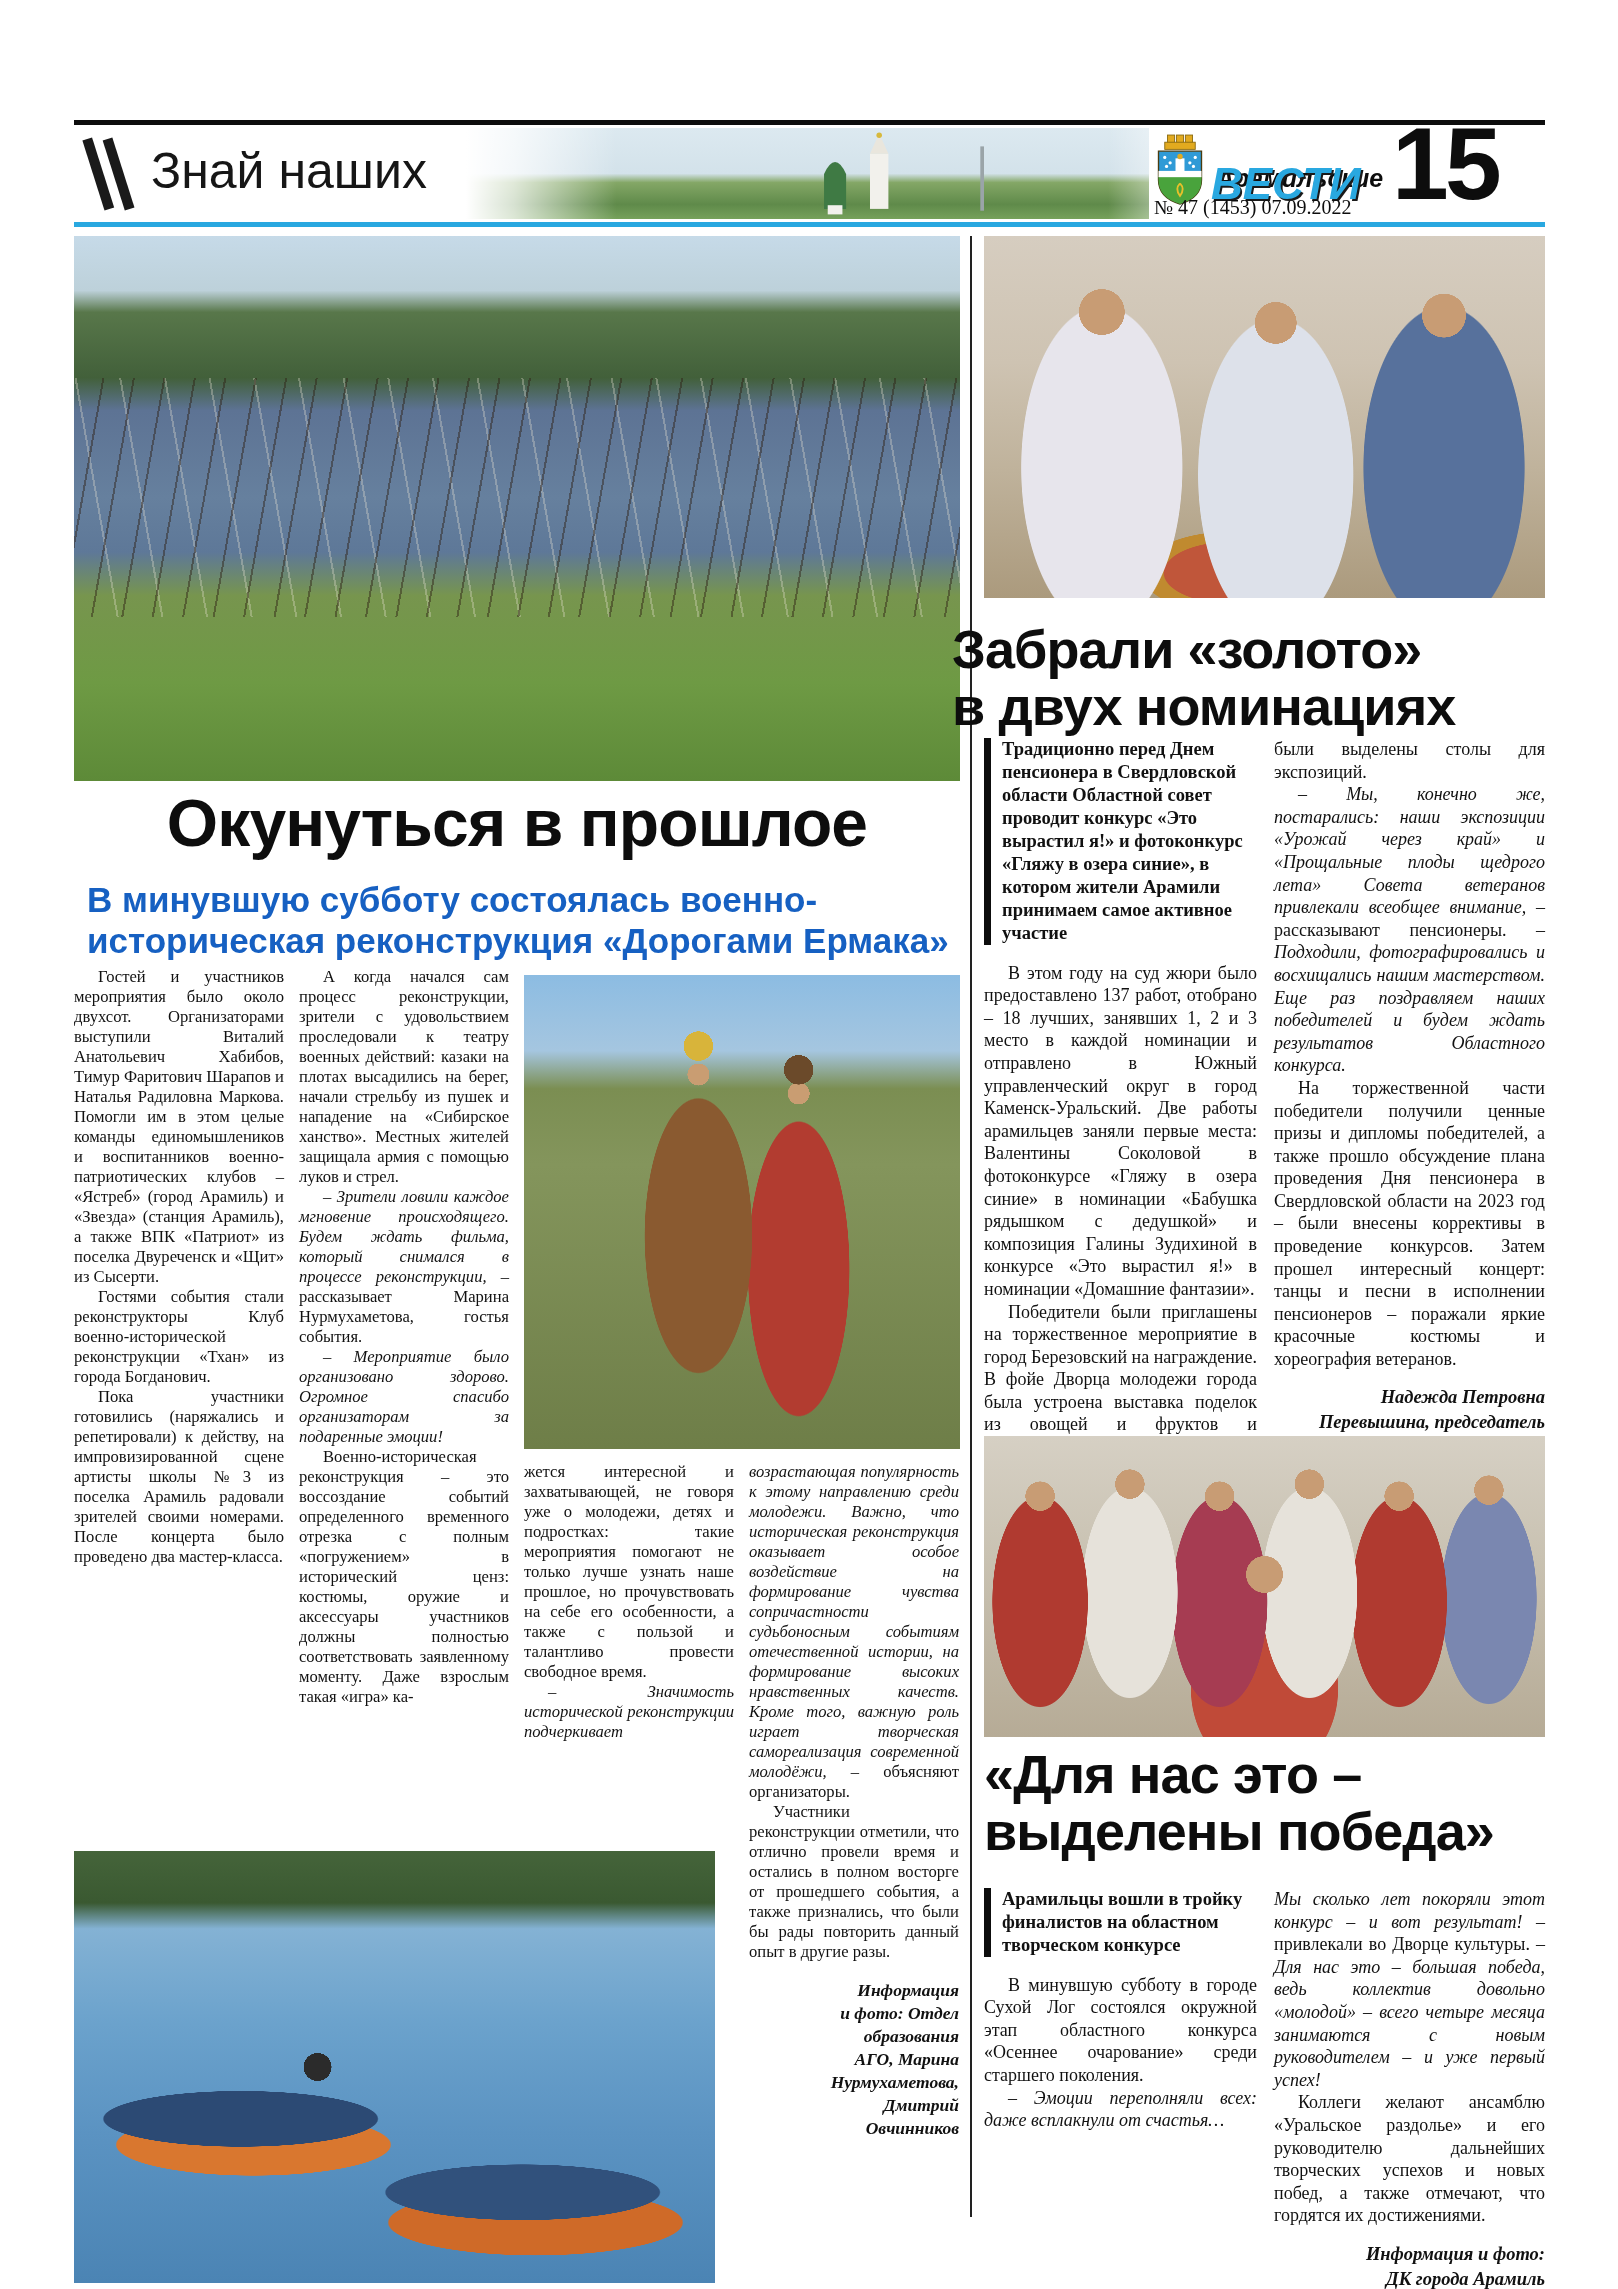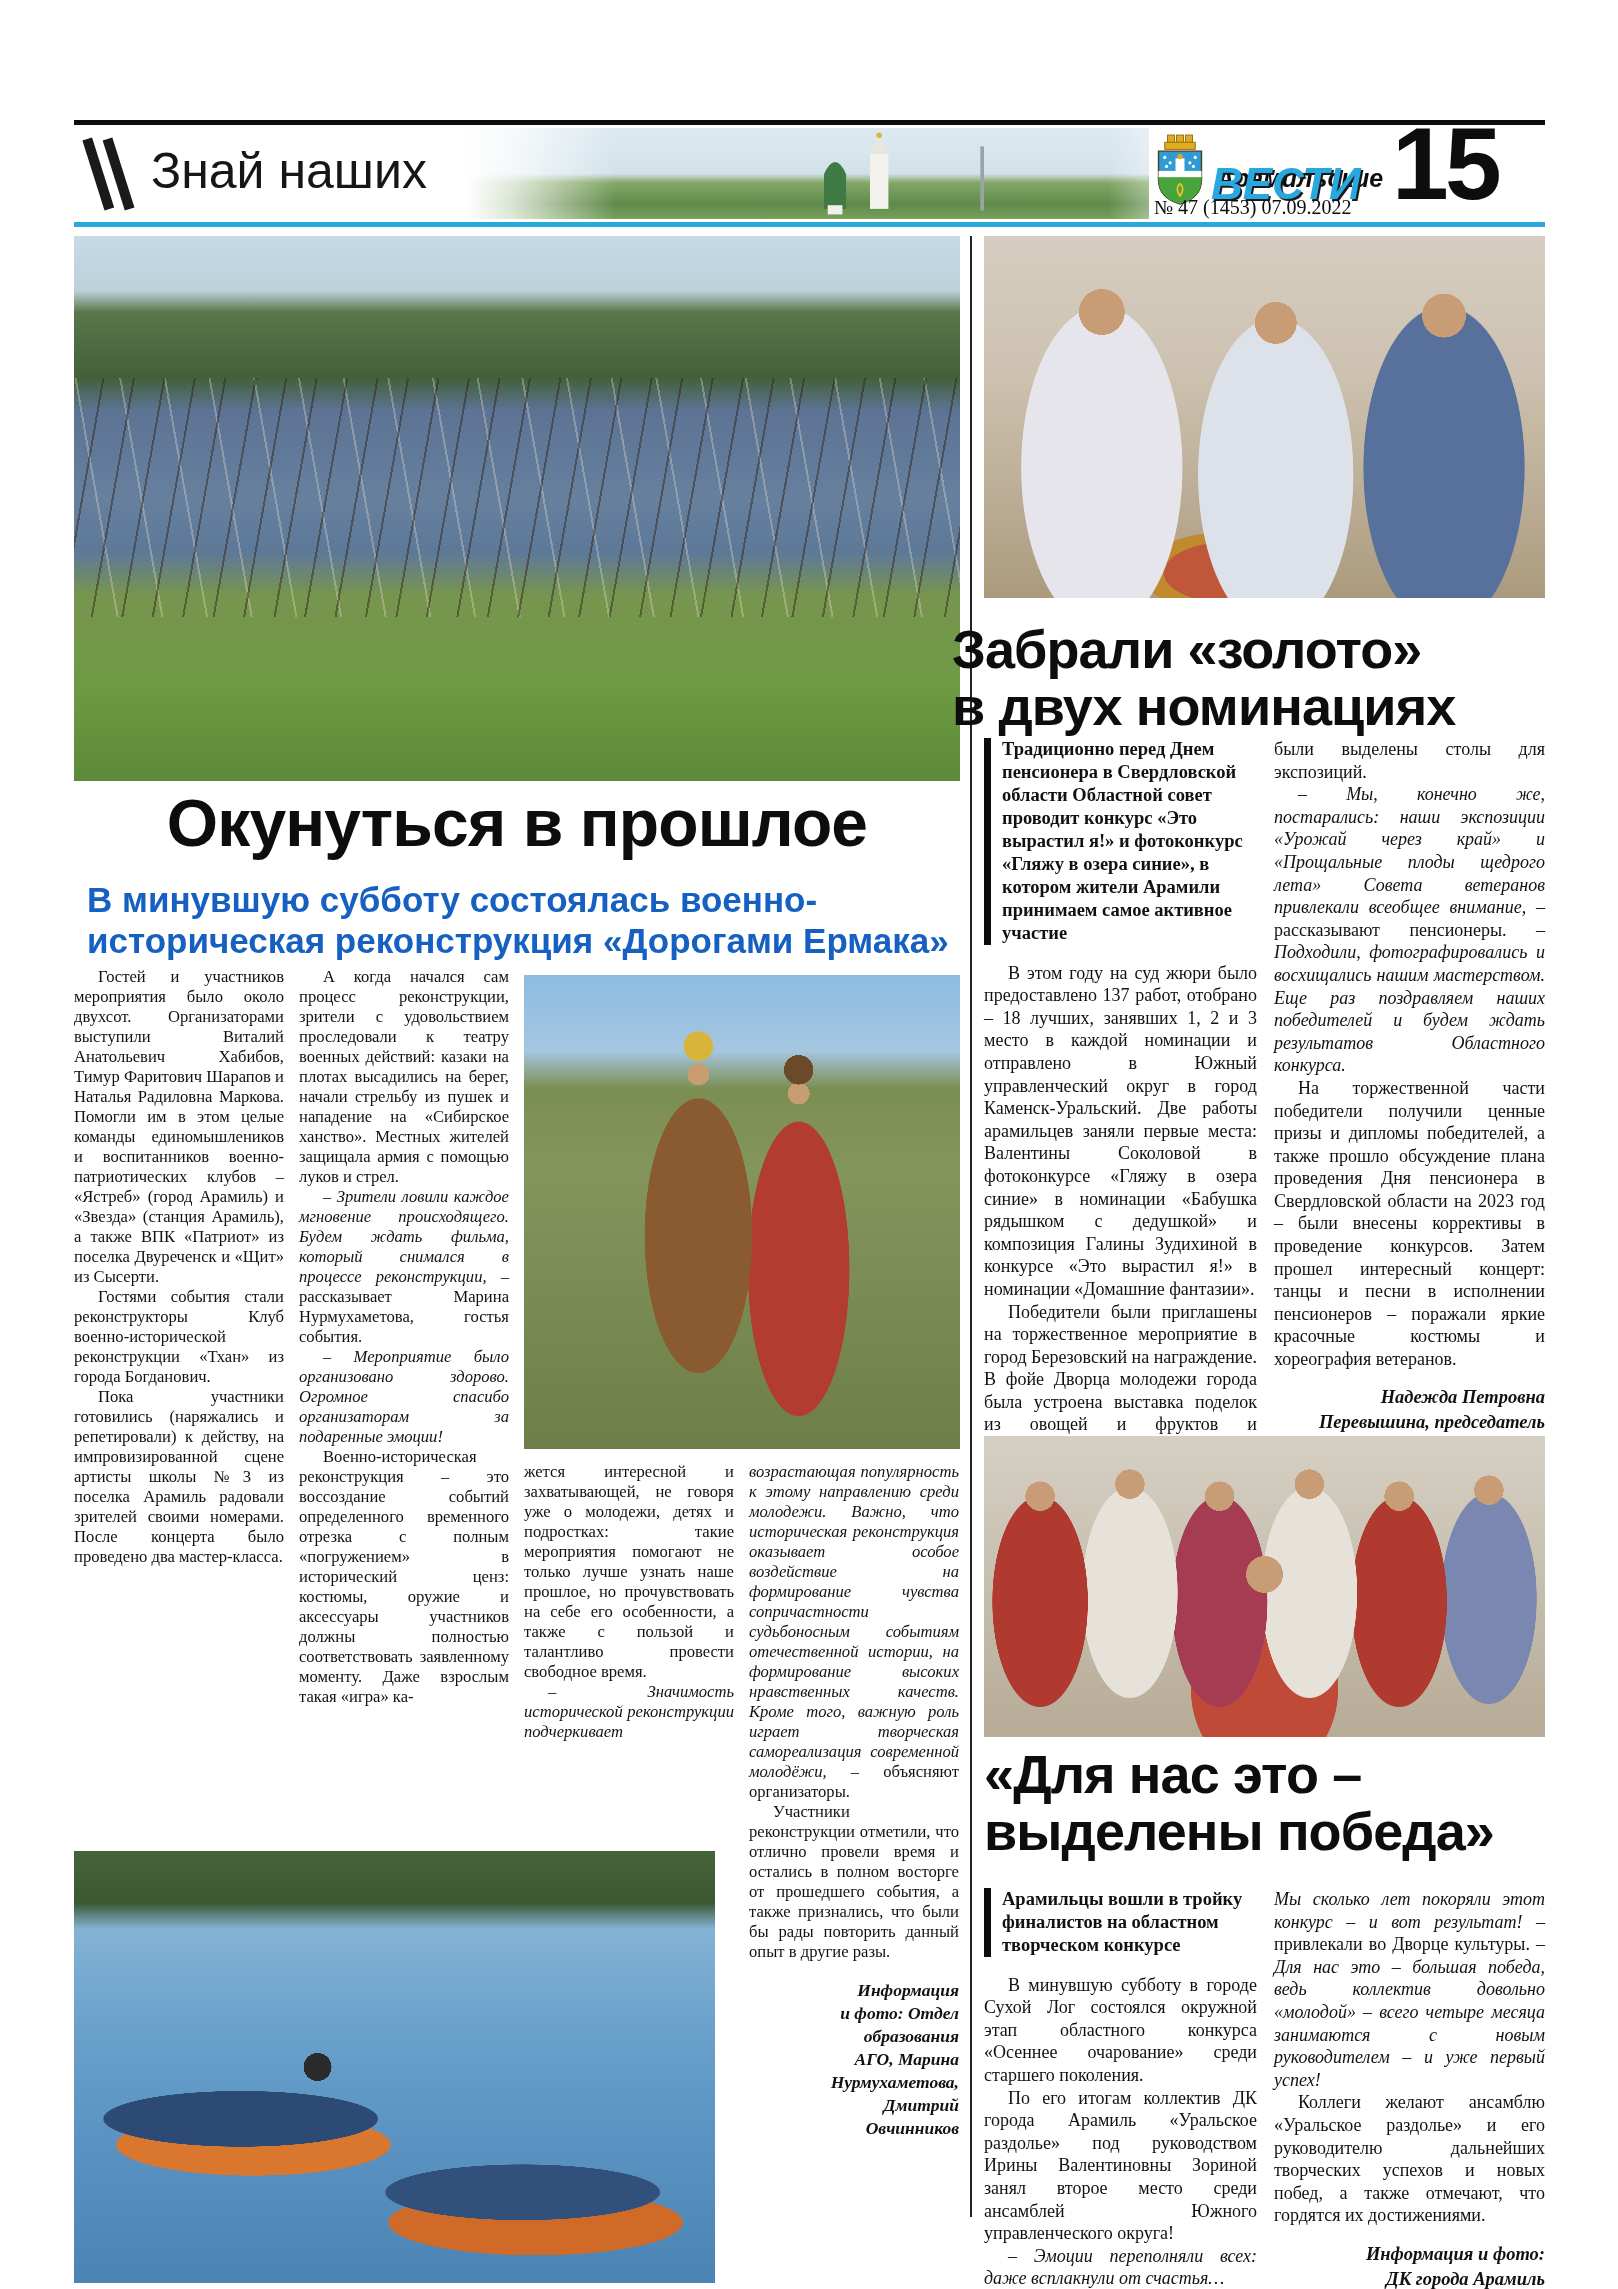--- a/index.html
+++ b/index.html
@@ -220,21 +220,20 @@
   <section>
     <div class="photo folk" style="left:984px;top:1436px;width:561px;height:301px;"></div>
 
     <h1 class="abs right-title" style="left:984px;top:1746px;width:561px;margin:0;">«Для нас это –
 выделены победа»</h1>
 
     <div class="abs cols-right" style="left:984px;top:1888px;width:273px;">
       <p class="lead">Арамильцы вошли в тройку финалистов на областном творческом конкурсе</p>
       <div>
           <p class="par"><span>В минувшую субботу в городе Сухой Лог состоялся окружной этап областного конкурса «Осеннее очарование» среди старшего поколения.</span></p>
-          <p class="par"><span>По его итогам коллектив ДК города Арамиль «Уральское раздолье» под руководством Ирины Валентиновны Зориной занял второе место среди ансамблей Южного управленческого округа!</span></p>
           <p class="par i"><span>– Эмоции переполняли всех: даже всплакнули от счастья…</span></p>
         </div>
     </div>
 
     <div class="abs cols-right" style="left:1274px;top:1888px;width:271px;">
       <div>
           <p class="par ni"><span class="i">Мы сколько лет покоряли этот конкурс – и вот результат! – </span><span>привлекали во Дворце культуры. – </span><span class="i">Для нас это – большая победа, ведь коллектив довольно «молодой» – всего четыре месяца занимаются с новым руководителем – и уже первый успех!</span></p>
           <p class="par"><span>Коллеги желают ансамблю «Уральское раздолье» и его руководителю дальнейших творческих успехов и новых побед, а также отмечают, что гордятся их достижениями.</span></p>
         </div>
       <div class="sig sig-right">Информация и фото:

